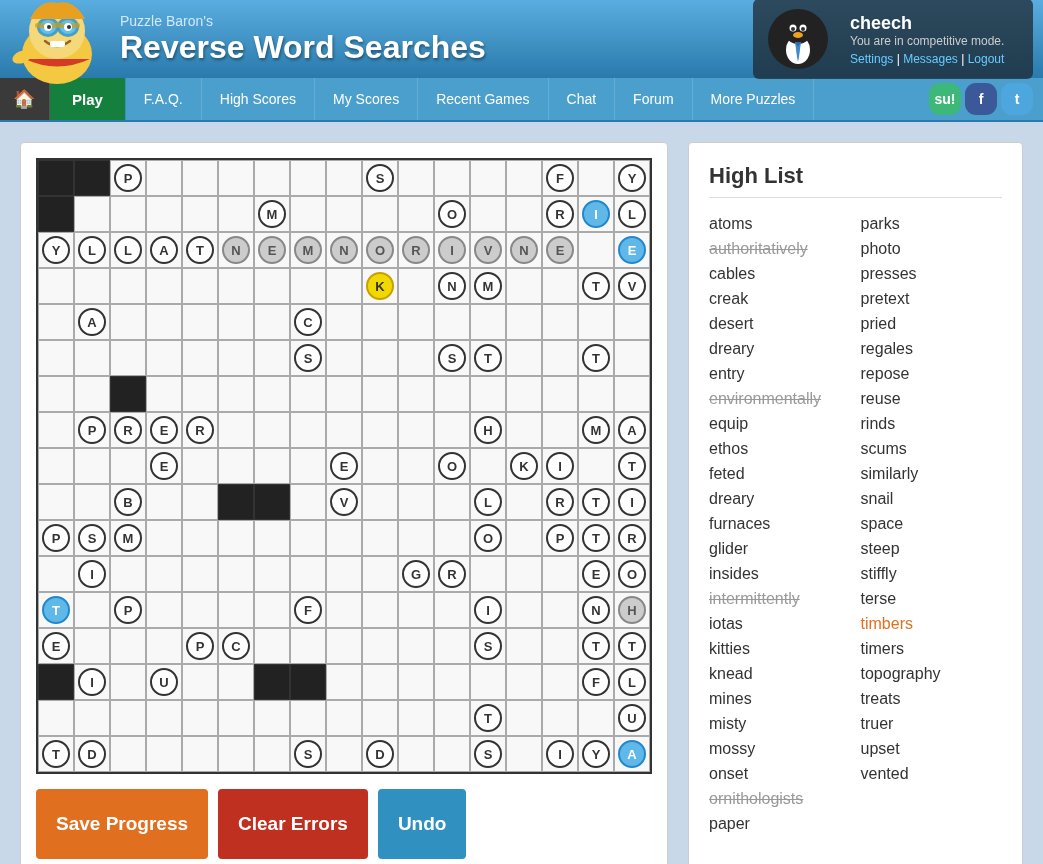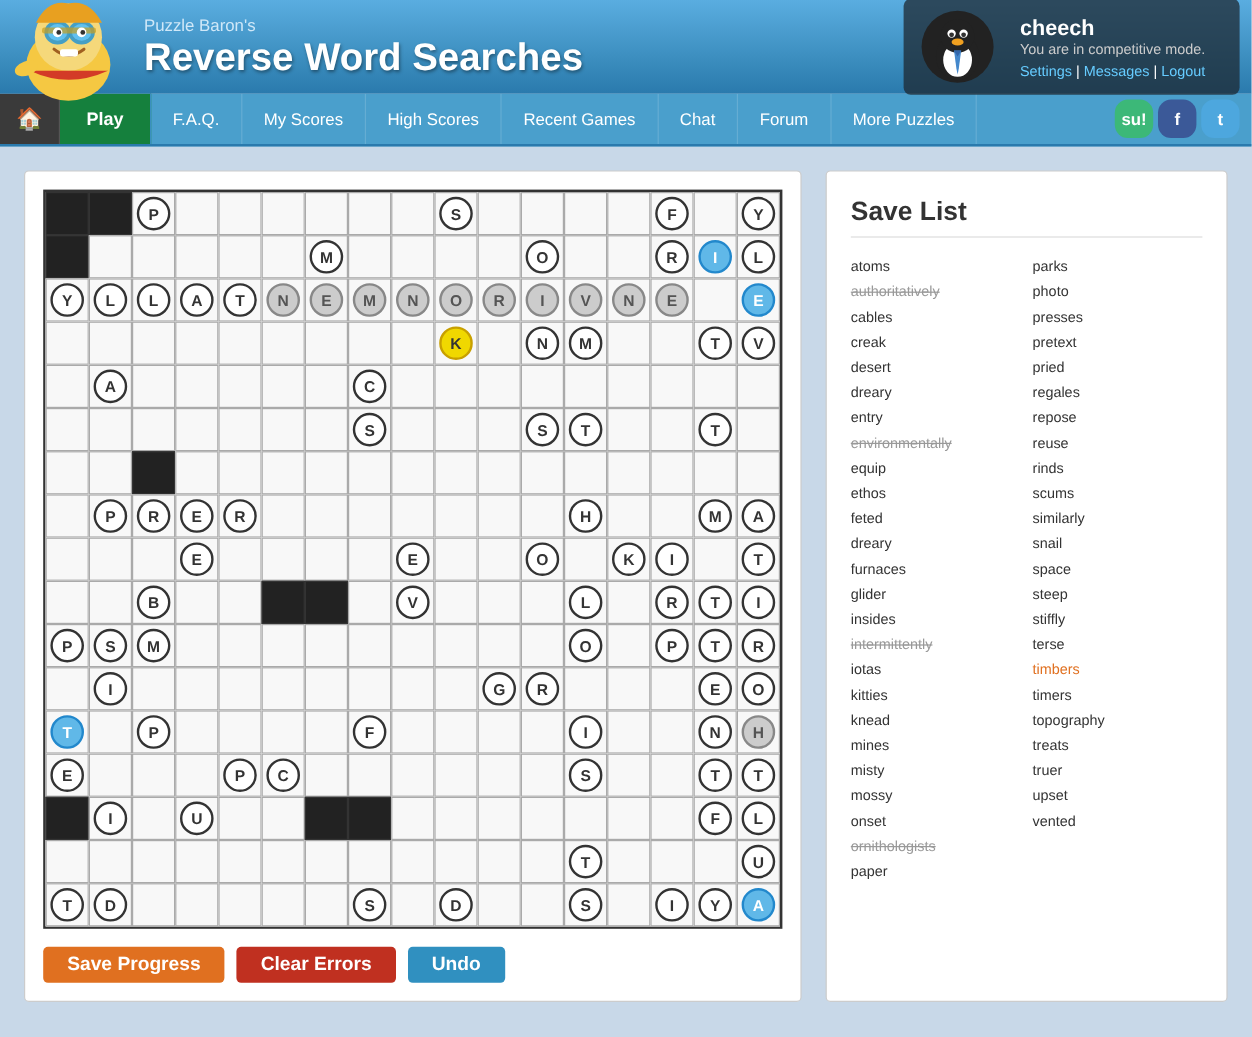--- a/index.html
+++ b/index.html
@@ -208,24 +208,24 @@
       color: #555;
     }
 
     
     .button-row {
       display: flex;
       gap: 10px;
       margin-top: 15px;
     }
     .btn {
-      padding: 6px 20px;
+      padding: 24px 20px;
       border: none;
       border-radius: 4px;
-      font-size: 16px;
+      font-size: 19px;
       font-weight: bold;
       cursor: pointer;
       color: #fff;
     }
     .btn-orange { background: #e07020; }
     .btn-red { background: #c03020; }
     .btn-blue { background: #3090c0; }
 
     
     .word-list-panel {
@@ -243,21 +243,21 @@
       margin-bottom: 15px;
       border-bottom: 1px solid #ddd;
       padding-bottom: 8px;
     }
     .word-columns {
       display: grid;
       grid-template-columns: 1fr 1fr;
       gap: 3px 10px;
     }
     .word-item {
-      font-size: 12px;
+      font-size: 16px;
       padding: 2px 0;
       color: #2277bb;
       cursor: pointer;
     }
     .word-item.strikethrough {
       color: #999;
       text-decoration: line-through;
     }
     .word-item.orange {
       color: #e07020;
@@ -333,22 +333,22 @@
     </div>
   </div>
 </div>
 
 <div class="nav-bar">
   <div class="nav-home-btn">
     <span>🏠</span>
   </div>
   <button class="nav-play-btn">Play</button>
   <a class="nav-item" href="#">F.A.Q.</a>
+  <a class="nav-item" href="#">High Scores</a>
   <a class="nav-item" href="#">My Scores</a>
-  <a class="nav-item" href="#">High Scores</a>
   <a class="nav-item" href="#">Recent Games</a>
   <a class="nav-item" href="#">Chat</a>
   <a class="nav-item" href="#">Forum</a>
   <a class="nav-item" href="#">More Puzzles</a>
   <div class="nav-social">
     <div class="social-btn social-su">su!</div>
     <div class="social-btn social-fb">f</div>
     <div class="social-btn social-tw">t</div>
   </div>
 </div>
@@ -835,21 +835,21 @@
         </div>
       </div>
     <div class="button-row">
       <button class="btn btn-orange">Save Progress</button>
       <button class="btn btn-red">Clear Errors</button>
       <button class="btn btn-blue">Undo</button>
     </div>
   </div>
 
   <div class="word-list-panel">
-    <div class="word-list-title">Save List</div>
+    <div class="word-list-title">High List</div>
     <div class="word-columns" id="word-columns">
 
     <div class="word-item dark">atoms</div>
         <div class="word-item dark">parks</div>
         <div class="word-item strikethrough">authoritatively</div>
         <div class="word-item dark">photo</div>
         <div class="word-item dark">cables</div>
         <div class="word-item dark">presses</div>
         <div class="word-item dark">creak</div>
         <div class="word-item dark">pretext</div>

